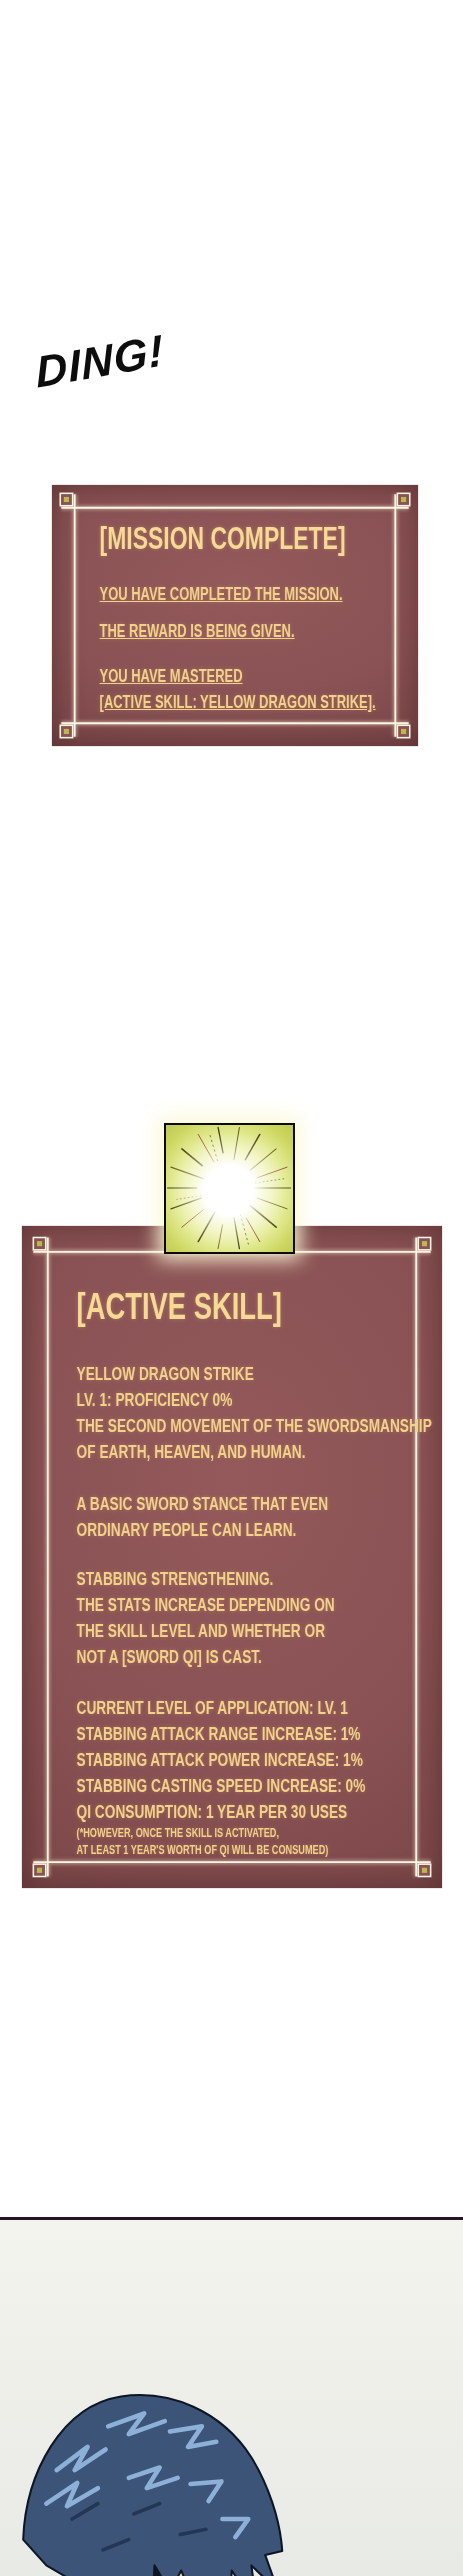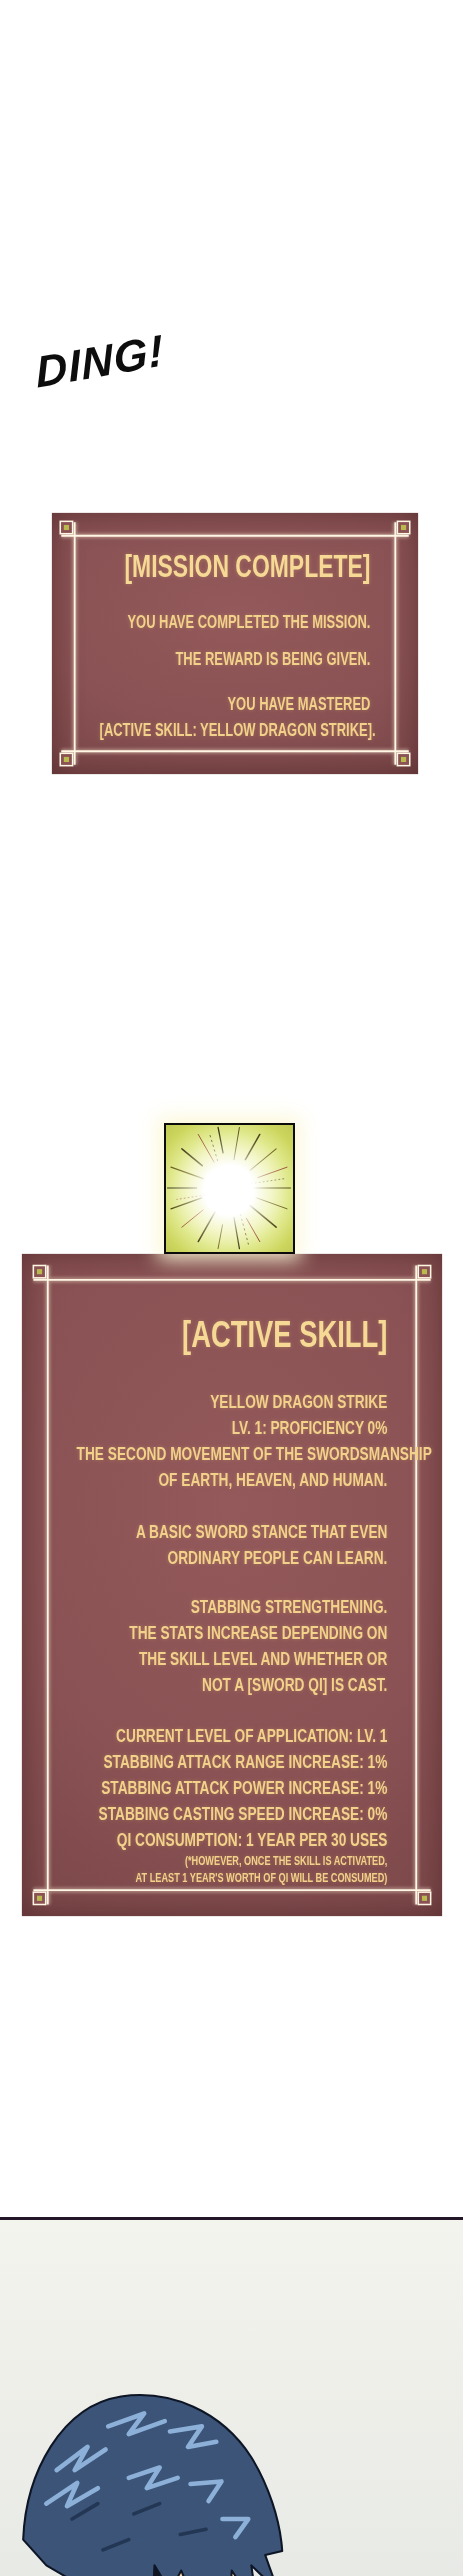--- a/index.html
+++ b/index.html
@@ -3,33 +3,33 @@
 <meta charset="utf-8">
 <style>
   html,body{margin:0;padding:0;background:#ffffff;}
   .page{position:relative;width:464px;height:3172px;background:#ffffff;overflow:hidden;
         font-family:"Liberation Sans", sans-serif;}
   
   .ding{position:absolute;left:36px;top:336px;width:134px;height:77px;
         font-style:italic;font-weight:bold;font-size:44px;color:#0d0d0d;
         transform:rotate(-10deg) skewX(-6deg);letter-spacing:1px;}
   
-  .sys-panel{position:absolute;color:#f2d28a;text-align:right;
+  .sys-panel{position:absolute;color:#f2d28a;text-align:left;
      background:radial-gradient(120% 95% at 50% 38%, #93595b 0%, #8a5254 45%, #7b4749 78%, #6e3e41 100%);
-     box-shadow:inset 0 0 31px rgba(50,20,20,.45), 0 0 1px rgba(70,35,35,.6);margin-top:28px;}
+     box-shadow:inset 0 0 31px rgba(50,20,20,.45), 0 0 1px rgba(70,35,35,.6);}
   .mission{left:52px;top:485px;width:366px;height:261px;}
   .skill{left:21.6px;top:1226px;width:420px;height:662px;}
   .border-deco{position:absolute;left:0;top:0;pointer-events:none;}
   .cond{font-weight:bold;white-space:nowrap;transform:scaleX(.74);transform-origin:center;
         text-shadow:0 0 5.2px rgba(238,196,118,.3);}
   .panel-title{position:relative;margin:0;font-size:31px;line-height:34px;color:#f6d995;}
   .mission .panel-title{margin-top:37px;}
   .skill  .panel-title{margin-top:60px;font-size:37px;line-height:41px;}
   .plines{position:absolute;left:0;right:0;}
-  .mission .plines{top:97px;}
+  .mission .plines{top:97px;text-decoration:underline;}
   .skill   .plines{top:135px;}
   .ml,.sl{height:24px;line-height:24px;font-size:17.5px;}
   .sl{height:26px;line-height:26px;font-size:18.5px;}
   .ml.g1{margin-top:13.4px;} .ml.g2{margin-top:20.6px;} .ml.g3{margin-top:2.1px;}
   .sl.gapA{margin-top:26px;} .sl.gapB{margin-top:23px;} .sl.gapC{margin-top:25px;}
   .fl{height:16.5px;line-height:16.5px;font-size:12.4px;}
   
   .burst{position:absolute;left:164px;top:1123px;width:131px;height:131px;box-sizing:border-box;
      border:2.6px solid #0b0b0b;
      background:radial-gradient(circle at 50% 52%, #ffffff 0%, #ffffff 28%, #f6f8d0 45%, #e2ea92 63%, #cdd75f 83%, #c0ca52 100%);

